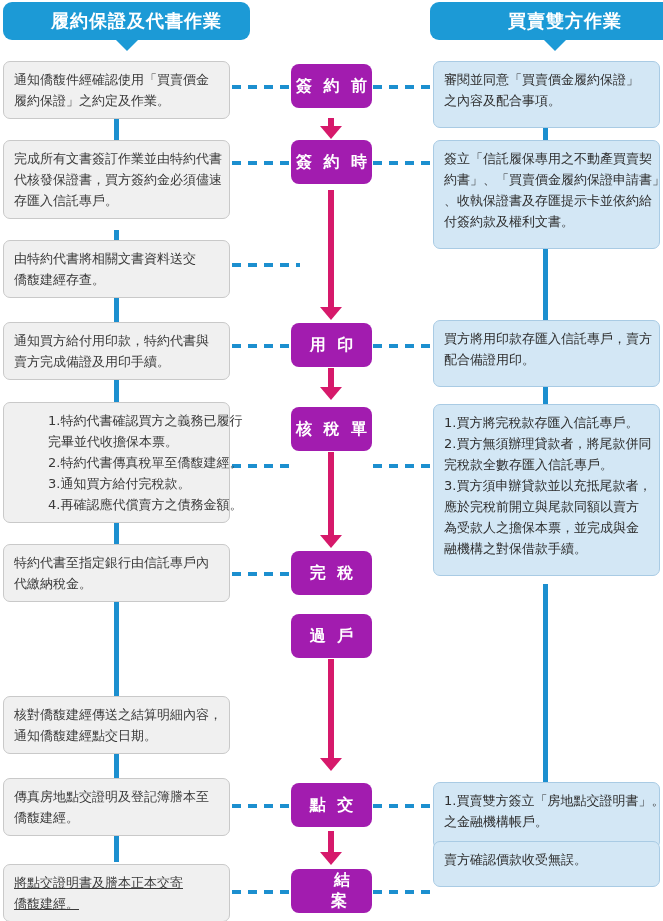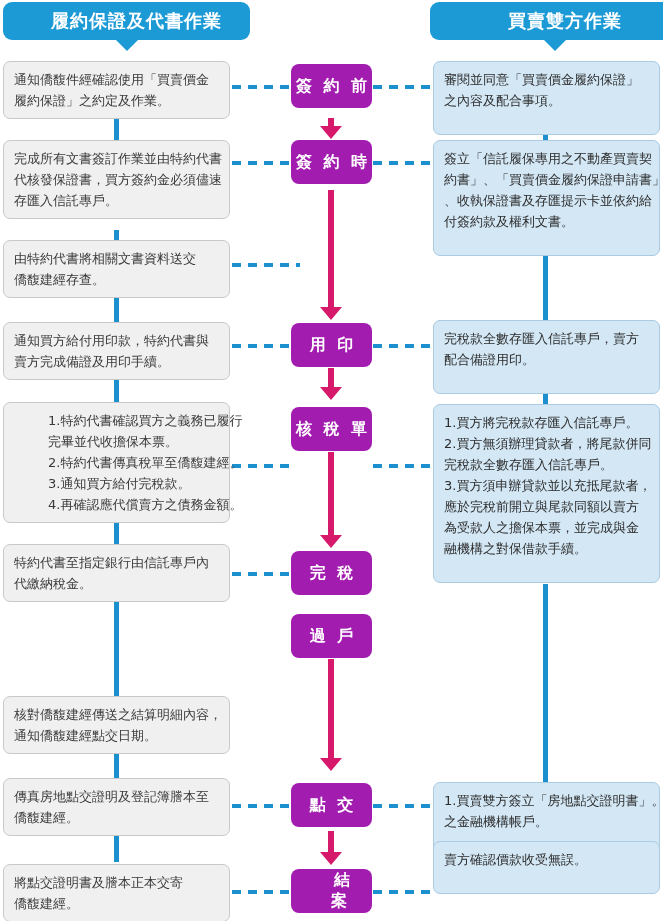--- a/index.html
+++ b/index.html
@@ -54,21 +54,21 @@
   .bbox{
     position:absolute;
     left:433px;width:227px;
     background:#D3E7F5;
     border:1px solid #A9CBE4;
     border-radius:7px;
     box-sizing:border-box;
     color:#2E2E2E;
     font-size:13px;
     line-height:21px;
-    padding:7px 9px 23px 10px;
+    padding:7px 9px 16px 10px;
     text-align:left;
   }
   .ln{display:block;white-space:nowrap;}
 
   
   .rbox{
     position:absolute;
     left:291px;width:81px;height:44px;
     background:#a21caf;
     border-radius:8px;
@@ -221,37 +221,37 @@
     <span class="ln">代繳納稅金。</span>
   </div>
   <div class="gbox" style="top:696px;">
     <span class="ln">核對僑馥建經傳送之結算明細內容，</span>
     <span class="ln">通知僑馥建經點交日期。</span>
   </div>
   <div class="gbox" style="top:778px;">
     <span class="ln">傳真房地點交證明及登記簿謄本至</span>
     <span class="ln">僑馥建經。</span>
   </div>
-  <div class="gbox" style="top:864px;">
+  <div class="gbox" style="top:864px;text-decoration:underline;">
     <span class="ln">將點交證明書及謄本正本交寄</span>
     <span class="ln">僑馥建經。</span>
   </div>
 
   <div class="bbox" style="top:61px;">
     <span class="ln">審閱並同意「買賣價金履約保證」</span>
     <span class="ln">之內容及配合事項。</span>
   </div>
   <div class="bbox" style="top:140px;">
     <span class="ln">簽立「信託履保專用之不動產買賣契</span>
     <span class="ln">約書」、「買賣價金履約保證申請書」</span>
     <span class="ln">、收執保證書及存匯提示卡並依約給</span>
     <span class="ln">付簽約款及權利文書。</span>
   </div>
   <div class="bbox" style="top:320px;">
-    <span class="ln">完稅款全數存匯入信託專戶，賣方</span>
+    <span class="ln">買方將用印款存匯入信託專戶，賣方</span>
     <span class="ln">配合備證用印。</span>
   </div>
   <div class="bbox" style="top:404px;">
     <span class="ln">1.買方將完稅款存匯入信託專戶。</span>
     <span class="ln">2.買方無須辦理貸款者，將尾款併同</span>
     <span class="ln">  完稅款全數存匯入信託專戶。</span>
     <span class="ln">3.買方須申辦貸款並以充抵尾款者，</span>
     <span class="ln">  應於完稅前開立與尾款同額以賣方</span>
     <span class="ln">  為受款人之擔保本票，並完成與金</span>
     <span class="ln">  融機構之對保借款手續。</span>

